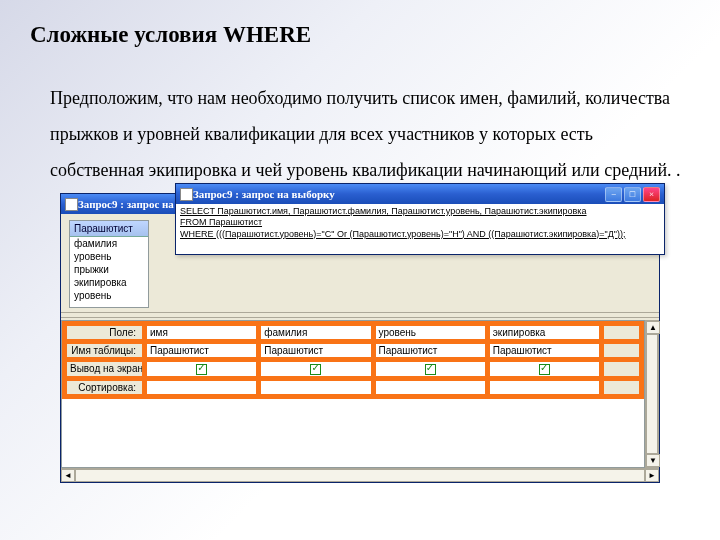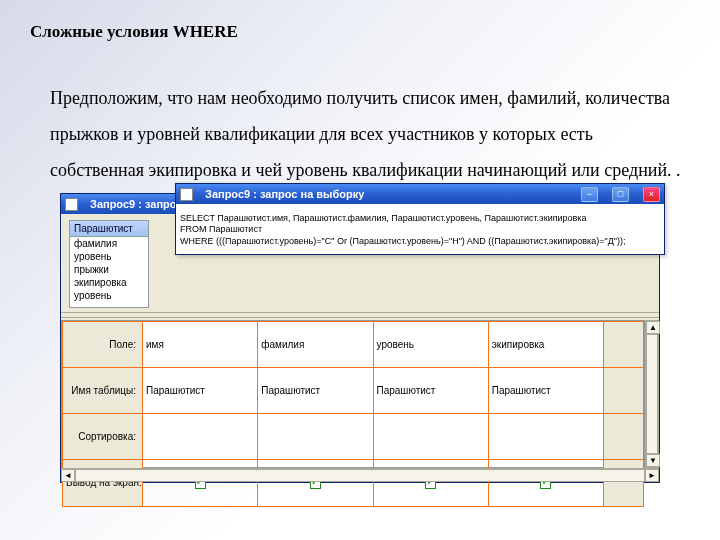--- a/index.html
+++ b/index.html
@@ -5,41 +5,41 @@
   * { box-sizing: border-box; margin: 0; padding: 0; }
   body {
     width: 720px; height: 540px;
     background: linear-gradient(135deg, #d6d9e8 0%, #eef0f7 30%, #ffffff 60%);
     font-family: "Times New Roman", serif;
     position: relative;
     overflow: hidden;
   }
   .page-title {
     position: absolute; top: 22px; left: 30px;
-    font-weight: bold; font-size: 17px; color: #000;
+    font-weight: bold; font-size: 23px; color: #000;
   }
   .body-text {
     position: absolute; top: 80px; left: 50px; right: 35px;
     font-size: 18px; line-height: 2; color: #000;
   }
 
   
   .win-back {
     position: absolute; left: 60px; top: 193px;
     width: 600px; height: 290px;
     background: #ece9d8;
     border: 1px solid #0a246a;
     font-family: Tahoma, sans-serif; font-size: 10px;
   }
   .titlebar {
     height: 20px;
     background: linear-gradient(#4b8bf5, #2a5fd0 50%, #1a4db8);
     color: #fff; display: flex; align-items: center;
-    padding: 0 4px; font-family: Liberation Sans, sans-serif; font-size: 11px;
-    gap: 12px;
+    padding: 0 4px; font-family: Liberation Serif, serif; font-size: 11px;
+    gap: 0;
   }
   .titlebar .icon { width: 13px; height: 13px; background: #fff; border: 1px solid #888; }
   .titlebar .t-label { flex: 0 0 auto; font-weight: bold; }
   .titlebar .spacer { flex: 1; }
   .win-btn {
     width: 17px; height: 15px; border: 1px solid #fff6;
     background: linear-gradient(#6fa6f0,#3d7ae0);
     color: #fff; font-size: 9px; text-align: center; line-height: 13px;
     border-radius: 2px; margin-left: 2px;
   }
@@ -78,42 +78,42 @@
     font-size: 10px; color: #000;
   }
   .scroll-v {
     position: absolute; right: 0; top: 126px; bottom: 14px; width: 14px;
     background: #ece9d8; border: 1px solid #aca899;
     display: flex; flex-direction: column;
   }
   .scroll-v .sfill { flex: 1; }
   .qbe table { border-collapse: collapse; width: 100%; table-layout: fixed; }
   .qbe td, .qbe th {
-    border: 1px solid #f97316; padding: 17px 3px; height: 15px;
+    border: 5px solid #f97316; padding: 1px 3px; height: 15px;
     overflow: hidden; white-space: nowrap; text-overflow: clip;
     font-weight: normal; text-align: left;
   }
   .qbe .rowhdr { width: 80px; text-align: right; padding-right: 6px; background: #ece9d8; color: #000; }
   .qbe .colhdr { background: #ece9d8; }
   .chk { width: 11px; height: 11px; border: 1px solid #1a8a1a; display: inline-block; vertical-align: middle; background: #fff; position: relative; }
   .chk::after { content: "✓"; color: #1a8a1a; font-size: 10px; position: absolute; top: -3px; left: 0; }
   .tcenter { text-align: center !important; }
 
   
   .win-front {
     position: absolute; left: 175px; top: 183px;
     width: 490px; height: 72px;
     background: #fff;
     border: 1px solid #0a246a;
     font-family: Tahoma, sans-serif; font-size: 10px;
     box-shadow: 2px 2px 4px rgba(0,0,0,0.2);
   }
   .sql-body {
-    padding: 9px 4px; font-size: 9px; color: #000; line-height: 1.25;
-    white-space: pre-wrap; word-break: break-all;
+    padding: 2px 4px; font-size: 9px; color: #000; line-height: 1.25;
+    white-space: pre-wrap; word-break: break-all; text-decoration: underline;
   }
 </style>
 </head>
 <body>
 
 <div class="page-title">Сложные условия WHERE</div>
 <div class="body-text">Предположим, что нам необходимо получить список имен, фамилий, количества прыжков и уровней квалификации для всех участников у которых есть собственная экипировка и чей уровень квалификации  начинающий или средний. .</div>
 
 <div class="win-back">
   <div class="titlebar">
@@ -157,33 +157,33 @@
       </tr>
       <tr>
         <td class="rowhdr">Имя таблицы:</td>
         <td>Парашютист</td>
         <td>Парашютист</td>
         <td>Парашютист</td>
         <td>Парашютист</td>
         <td class="colhdr"></td>
       </tr>
       <tr>
+        <td class="rowhdr">Вывод на экран:</td>
+        <td class="tcenter"><span class="chk"></span></td>
+        <td class="tcenter"><span class="chk"></span></td>
+        <td class="tcenter"><span class="chk"></span></td>
+        <td class="tcenter"><span class="chk"></span></td>
+        <td class="colhdr"></td>
+      </tr>
+      <tr>
         <td class="rowhdr">Сортировка:</td>
         <td></td>
         <td></td>
         <td></td>
         <td></td>
-        <td class="colhdr"></td>
-      </tr>
-      <tr>
-        <td class="rowhdr">Вывод на экран:</td>
-        <td class="tcenter"><span class="chk"></span></td>
-        <td class="tcenter"><span class="chk"></span></td>
-        <td class="tcenter"><span class="chk"></span></td>
-        <td class="tcenter"><span class="chk"></span></td>
         <td class="colhdr"></td>
       </tr>
     </tbody>
       </table>
   </div>
   <div class="scroll-v">
     <div class="sbtn">▲</div>
     <div class="sfill"></div>
     <div class="sbtn">▼</div>
   </div>

